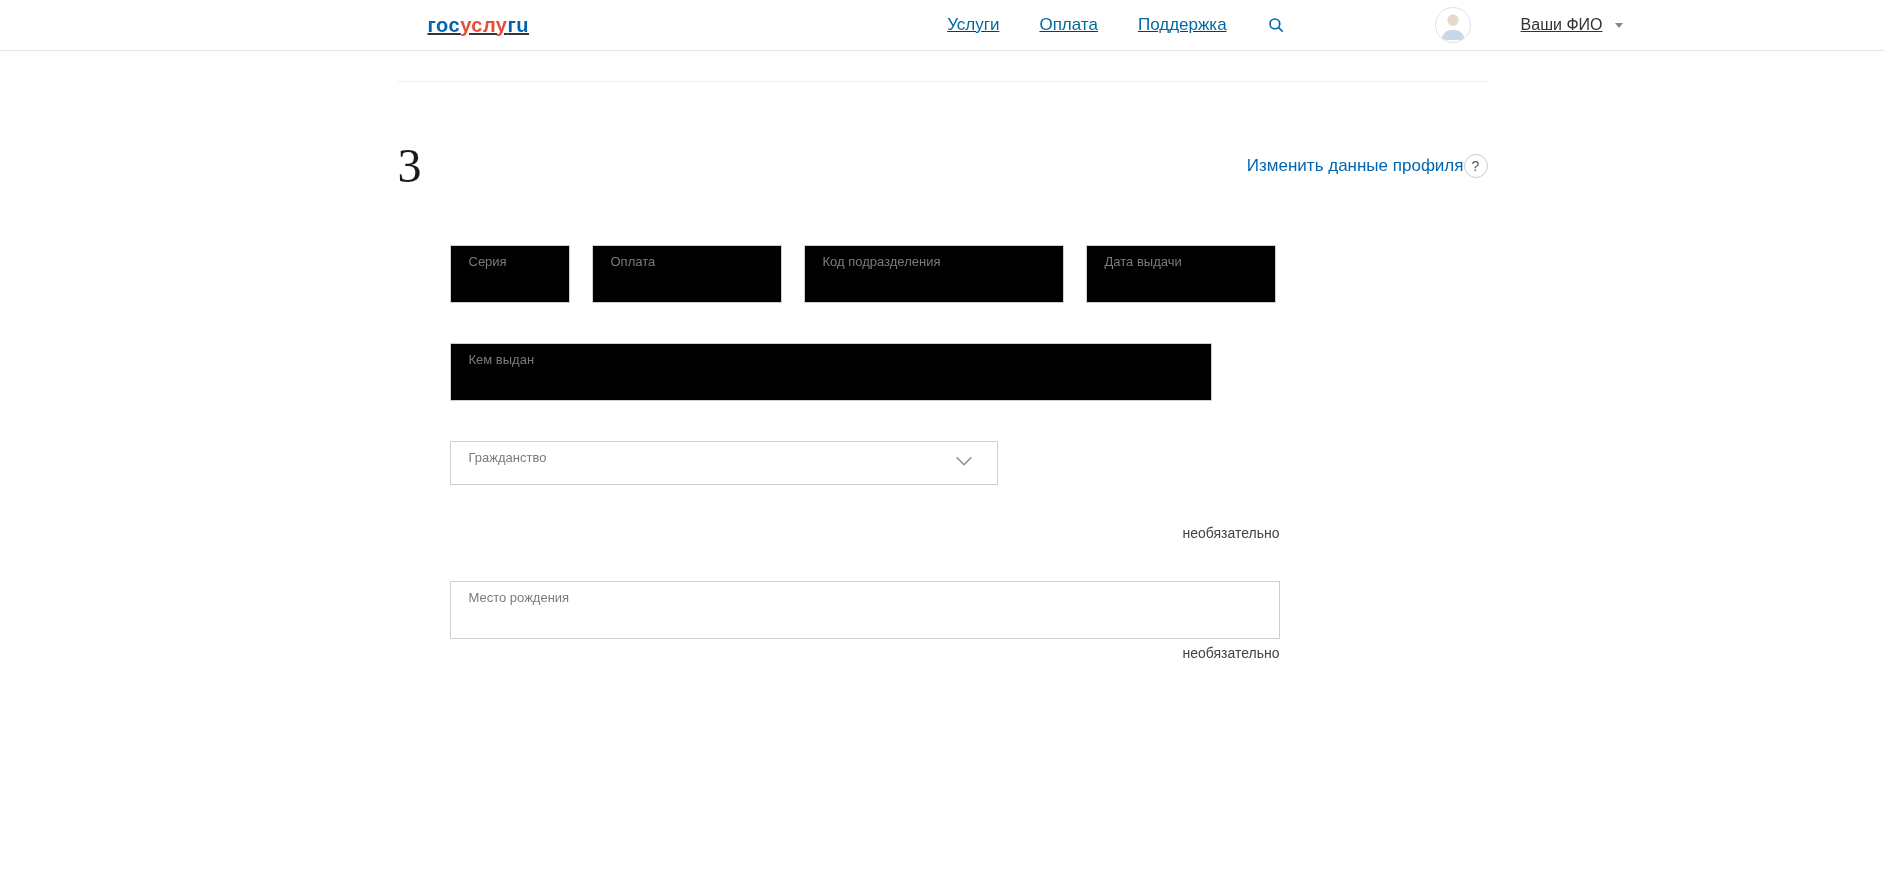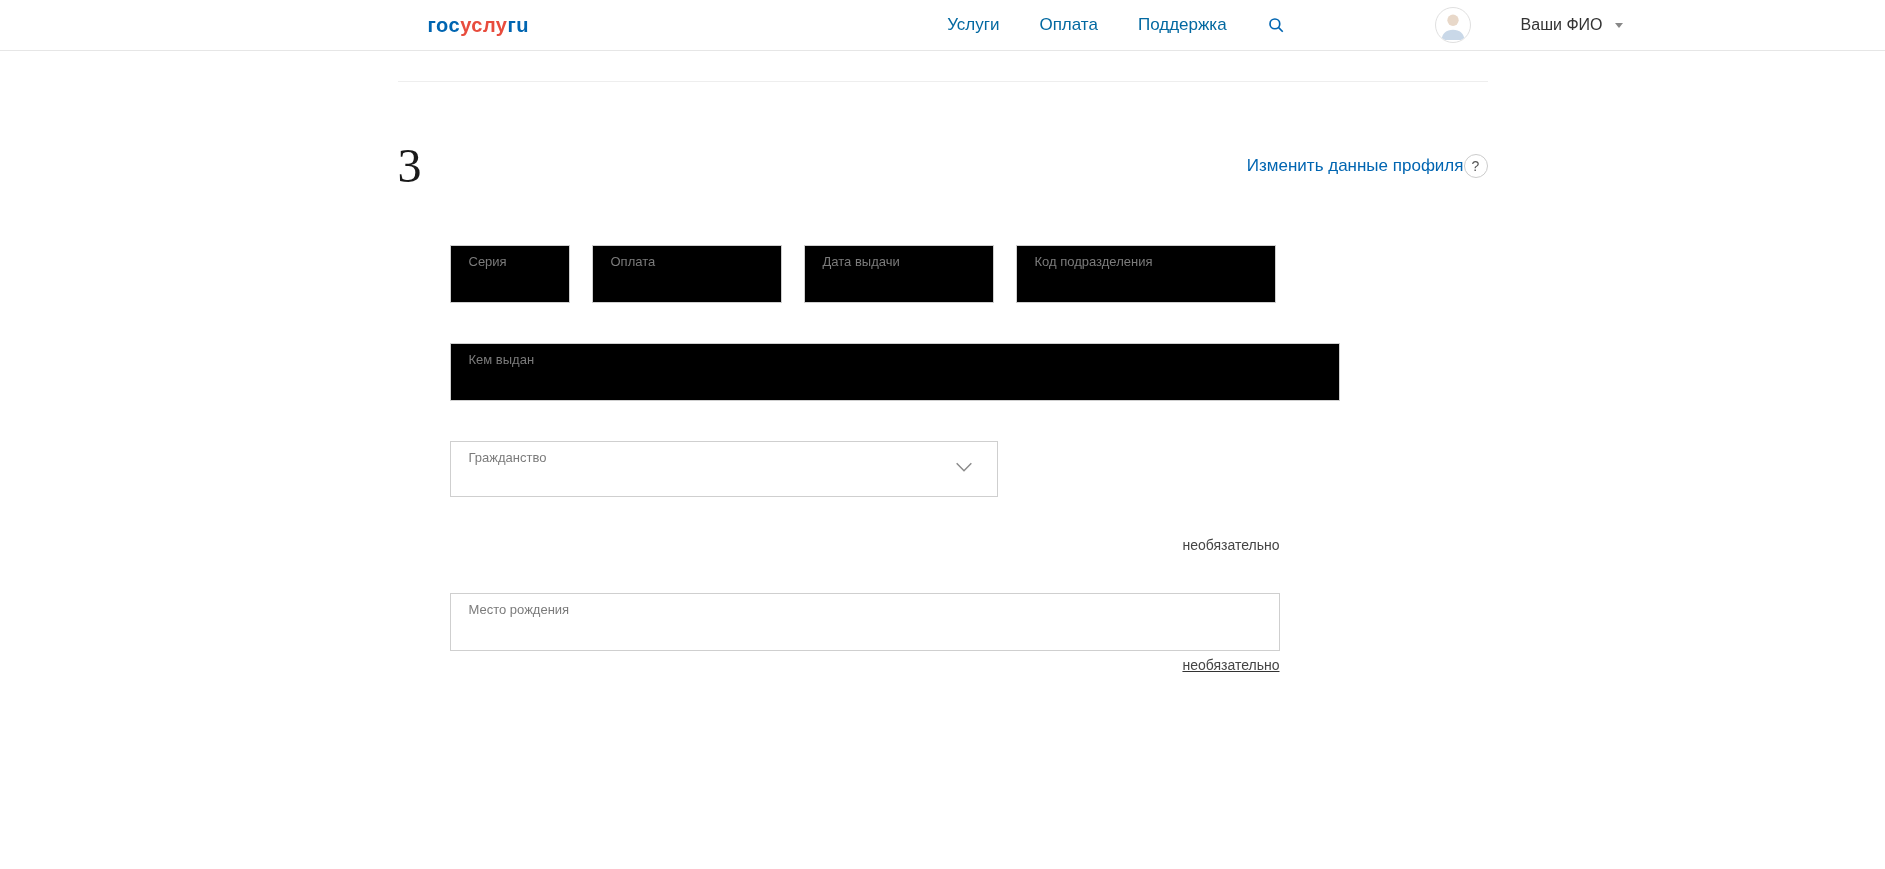--- a/index.html
+++ b/index.html
@@ -1,20 +1,20 @@
 <!DOCTYPE html>
 <html><head>
 <meta charset="utf-8">
 <style>
   * { margin: 0; padding: 0; box-sizing: border-box; }
   body { font-family: -apple-system, BlinkMacSystemFont, "Segoe UI", Arial, sans-serif; background: #fff; color: #333; }
 
   
   .header { border-bottom: 1px solid #e6e6e6; }
-  .header-inner { max-width: 1400px; margin: 0 auto; display: flex; align-items: center; height: 50px; padding: 0 20px; }
+  .header-inner { max-width: 1400px; margin: 0 auto; display: flex; align-items: center; height: 50px; padding: 0 20px; text-decoration: underline; }
   .logo { font-size: 20px; font-weight: 700; letter-spacing: 0.5px; margin-left: 165px; }
   .logo .gos { color: #0065b1; }
   .logo .usl { color: #e84c3d; }
   .logo .ugi { color: #0065b1; }
   .nav { margin-left: auto; display: flex; align-items: center; gap: 40px; }
   .nav-link { color: #0369a1; font-size: 17px; cursor: pointer; }
   .search-btn { display: flex; align-items: center; cursor: pointer; }
   .search-icon { width: 18px; height: 18px; color: #0065b1; }
   .user-area { display: flex; align-items: center; gap: 10px; margin-left: 150px; cursor: pointer; }
   .avatar { width: 36px; height: 36px; border-radius: 50%; border: 1px solid #e0e0e0; display: flex; align-items: center; justify-content: center; overflow: hidden; }
@@ -40,29 +40,29 @@
   .field-label { position: absolute; top: 8px; left: 18px; font-size: 13px; color: #7b7b7b; }
   .field-input { position: absolute; bottom: 6px; left: 18px; right: 18px; border: none; background: transparent; font-size: 16px; outline: none; height: 24px; }
   .field.readonly .field-input { pointer-events: none; }
   .w-series { flex: 0 0 120px; }
   .w-number { flex: 0 0 190px; }
   .w-date { flex: 0 0 190px; }
   .w-code { flex: 0 0 260px; }
 
   .full-row { margin-bottom: 40px; }
   .full-row .field { width: 100%; }
-  .full-row.issued .field { width: 890px; }
+  .full-row.issued .field { width: 762px; }
 
   .select-row { margin-bottom: 40px; position: relative; width: 548px; }
-  .select-row .field { width: 100%; height: 56px; background: #fff; }
+  .select-row .field { width: 100%; height: 44px; background: #fff; }
   .chevron { position: absolute; right: 22px; top: 50%; transform: translateY(-50%); color: #8a8a8a; pointer-events: none; }
   .chevron svg { width: 22px; height: 22px; }
 
   .hint { font-size: 14px; color: #444; text-align: right; margin-top: 6px; }
-  .place-row { position: relative; width: 830px; text-decoration: underline; }
+  .place-row { position: relative; width: 830px; }
   .place-row .field { width: 100%; }
   .place-row .hint, .select-row .hint-holder .hint { margin-top: 6px; }
 
 </style>
 </head>
 <body>
 
 <header class="header">
   <div class="header-inner">
     <div class="logo">
@@ -109,26 +109,26 @@
 
     <div class="row">
       <div class="field readonly w-series">
         <span class="field-label">Серия</span>
         <input class="field-input" readonly="" value="" style="">
       </div>
       <div class="field readonly w-number">
         <span class="field-label">Оплата</span>
         <input class="field-input" readonly="" value="" style="">
       </div>
+      <div class="field readonly w-code">
+        <span class="field-label">Код подразделения</span>
+        <input class="field-input" readonly="" value="" style="">
+      </div>
       <div class="field readonly w-date">
         <span class="field-label">Дата выдачи</span>
-        <input class="field-input" readonly="" value="" style="">
-      </div>
-      <div class="field readonly w-code">
-        <span class="field-label">Код подразделения</span>
         <input class="field-input" readonly="" value="" style="">
       </div>
     </div>
 
     <div class="full-row issued">
       <div class="field readonly">
         <span class="field-label">Кем выдан</span>
         <input class="field-input" readonly="" value="" style="">
       </div>
     </div>

